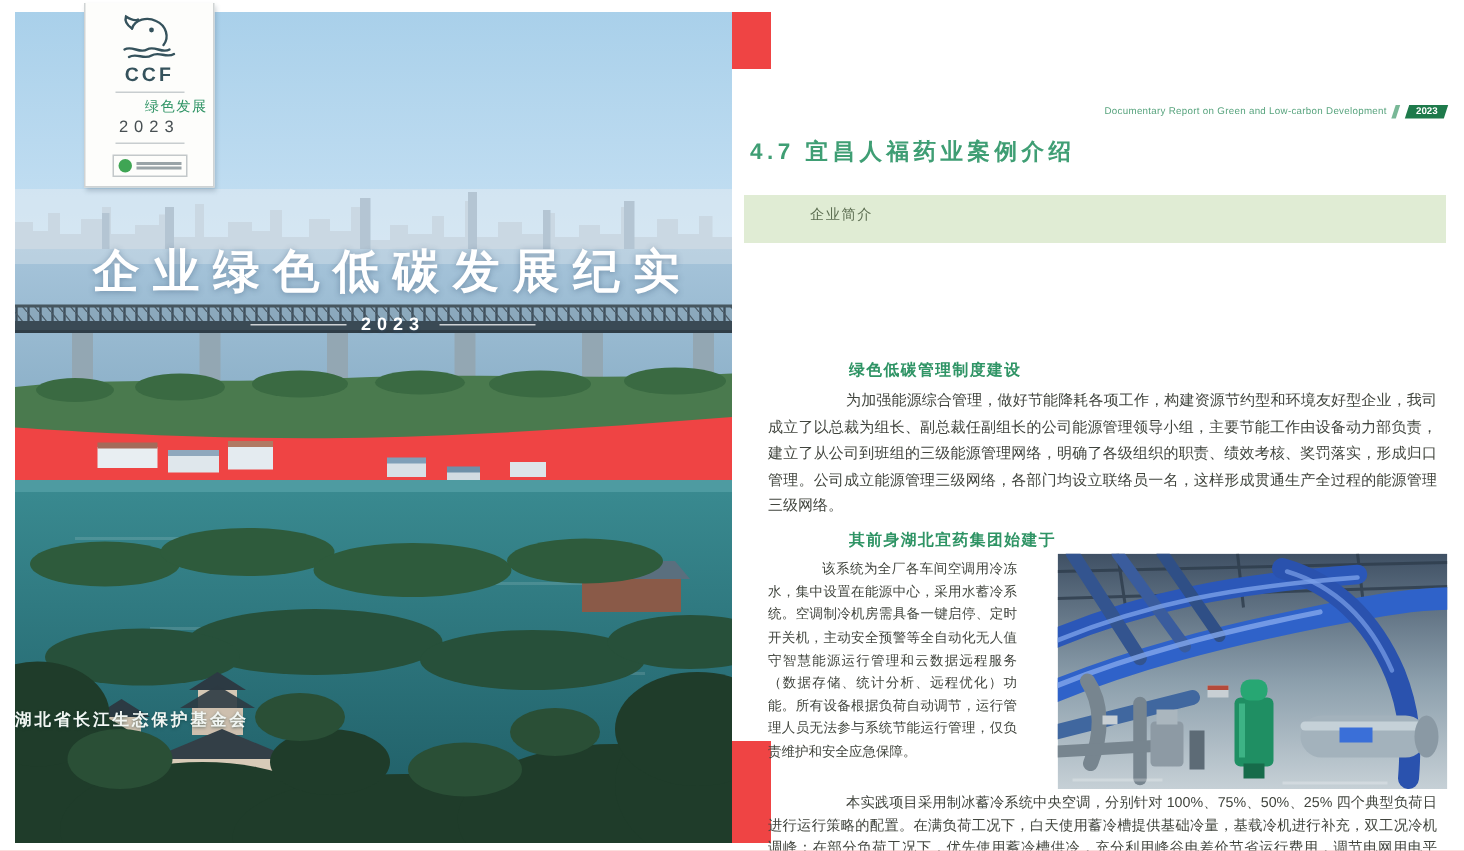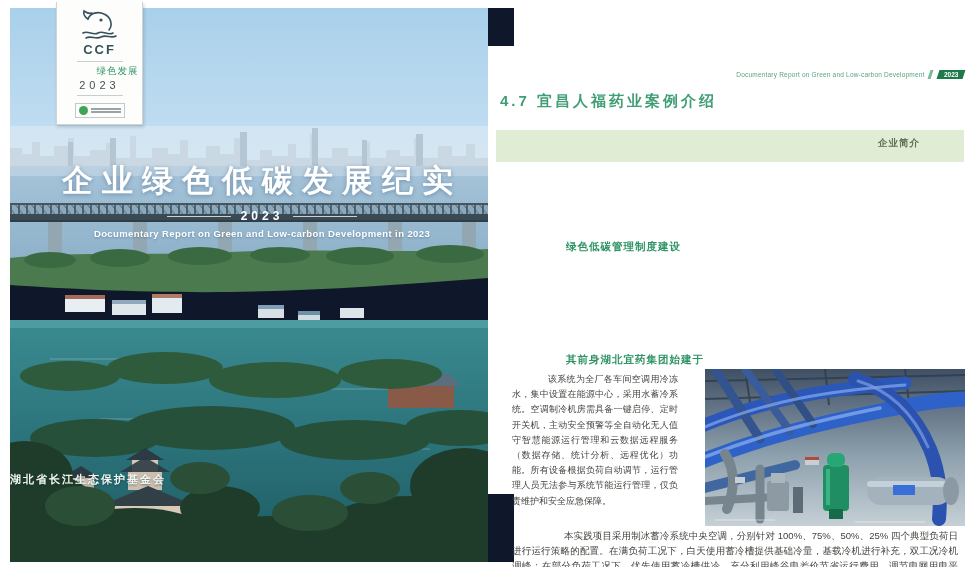--- a/index.html
+++ b/index.html
@@ -1,20 +1,20 @@
 <!DOCTYPE html>
 <html><head>
 <meta charset="utf-8">
 <style>
   html,body{margin:0;padding:0;background:#ffffff;}
   body{width:976px;height:567px;overflow:hidden;font-family:"Liberation Sans","DejaVu Sans",sans-serif;}
   .spread{position:relative;width:976px;height:567px;background:#fff;}
 
   
-  .cover{position:absolute;left:10px;top:8px;width:504px;height:554px;overflow:hidden;background:#0f172a;}
+  .cover{position:absolute;left:10px;top:8px;width:504px;height:554px;overflow:hidden;background:#ef4444;}
   .cover svg{position:absolute;left:0;top:0;display:block;}
   .title-block{position:absolute;left:0;top:152px;width:100%;text-align:center;color:#fff;}
   .cover-title{font-size:31px;font-weight:bold;letter-spacing:9px;text-shadow:0 1px 4px rgba(50,80,110,.45);white-space:nowrap;}
   .year-row{display:flex;align-items:center;justify-content:center;gap:10px;margin-top:7px;}
   .year-row .rule{width:64px;height:1px;background:rgba(255,255,255,.75);}
   .cover-year{font-size:12px;font-weight:bold;letter-spacing:4px;text-shadow:0 1px 2px rgba(50,80,110,.4);}
   .cover-subtitle{margin-top:5px;font-size:9.5px;font-weight:bold;letter-spacing:.4px;text-shadow:0 1px 2px rgba(50,80,110,.45);}
   .cover-caption{position:absolute;left:0;top:464px;width:100%;text-align:left;color:#f2f6f3;font-size:11px;font-weight:bold;letter-spacing:2px;text-shadow:0 1px 2px rgba(0,40,40,.5);}
 
   
@@ -32,21 +32,21 @@
   .page{position:absolute;left:488px;top:0;width:488px;height:448px;background:#fff;margin-top:46px;}
   .page-header{position:absolute;top:24px;right:12px;display:flex;align-items:center;gap:4px;}
   .page-header .ph-text{font-size:6.5px;color:#58a47e;letter-spacing:.2px;}
   .badge{position:relative;display:inline-block;background:#1e7a4b;color:#fff;font-size:6.5px;font-weight:bold;padding:1px 6px;transform:skewX(-18deg);}
   .badge-sliver{display:inline-block;width:3px;height:9px;background:#79b897;transform:skewX(-18deg);margin-right:2px;}
   .badge span{display:inline-block;transform:skewX(18deg);}
 
   .section-title{position:absolute;top:46px;left:12px;font-size:15px;font-weight:bold;color:#3f9e74;letter-spacing:3px;}
 
   .profile-box{position:absolute;top:84px;left:8px;width:468px;box-sizing:border-box;background:#e0ecd4;padding:7px 44px 9px;}
-  .profile-title{text-align:right;font-size:9.5px;font-weight:bold;color:#5d6e52;margin-bottom:3px;letter-spacing:1px;}
+  .profile-title{text-align:left;font-size:9.5px;font-weight:normal;color:#5d6e52;margin-bottom:3px;letter-spacing:1px;}
   .profile-body{font-size:9.3px;line-height:15px;color:#53574a;text-align:justify;text-indent:2em;}
 
   .sec-heading{position:absolute;font-size:10.5px;font-weight:bold;color:#2f9465;letter-spacing:1px;text-align:center;}
   .sec1-heading{top:194px;left:78px;}
   .sec1-body{position:absolute;top:213px;left:24px;width:446px;font-size:10px;line-height:17.5px;color:#41453e;text-align:justify;text-indent:52px;}
   .sec2-heading{top:307px;left:78px;}
   .col-text{position:absolute;top:326px;left:24px;width:166px;font-size:9px;line-height:15.2px;color:#41453e;text-align:justify;text-indent:36px;}
   .plant-photo{position:absolute;top:323px;left:217px;width:260px;height:157px;overflow:hidden;}
   .closing-body{position:absolute;top:482px;left:24px;width:446px;font-size:9.5px;line-height:15px;color:#41453e;text-align:justify;text-indent:52px;}
   .page-number{position:absolute;top:540px;left:432px;font-size:8px;font-weight:bold;color:#7ab591;background:#dcead e0;padding:0 2px;}
@@ -189,21 +189,20 @@
       </g>
     </svg>
 
     <div class="title-block">
       <div class="cover-title">企业绿色低碳发展纪实</div>
       <div class="year-row">
         <span class="rule"></span>
         <span class="cover-year">2023</span>
         <span class="rule"></span>
       </div>
-      <div class="cover-subtitle">Documentary Report on Green and Low-carbon Development in 2023</div>
     </div>
 
     <div class="cover-caption">湖北省长江生态保护基金会</div>
   </div>
 
   <div class="ribbon">
     <svg width="40" height="32" viewBox="0 0 40 32">
       <g fill="none" stroke="#35525c" stroke-width="1.6" stroke-linecap="round">
         <path d="M8,10 C10,4 18,2 24,5 C31,8 33,16 29,21"></path>
         <path d="M8,10 C5,8 3,5 4,2 C7,4 10,5 12,4"></path>
@@ -234,20 +233,21 @@
       <span class="badge"><span>2023</span></span>
     </div>
 
     <div class="section-title">4.7 宜昌人福药业案例介绍</div>
 
     <div class="profile-box">
       <div class="profile-title">企业简介</div>
     </div>
 
     <div class="sec-heading sec1-heading">绿色低碳管理制度建设</div>
+    <div class="sec1-body">为加强能源综合管理，做好节能降耗各项工作，构建资源节约型和环境友好型企业，我司成立了以总裁为组长、副总裁任副组长的公司能源管理领导小组，主要节能工作由设备动力部负责，建立了从公司到班组的三级能源管理网络，明确了各级组织的职责、绩效考核、奖罚落实，形成归口管理。公司成立能源管理三级网络，各部门均设立联络员一名，这样形成贯通生产全过程的能源管理三级网络。</div>
 
     <div class="sec-heading sec2-heading">其前身湖北宜药集团始建于</div>
     <div class="col-text">该系统为全厂各车间空调用冷冻水，集中设置在能源中心，采用水蓄冷系统。空调制冷机房需具备一键启停、定时开关机，主动安全预警等全自动化无人值守智慧能源运行管理和云数据远程服务（数据存储、统计分析、远程优化）功能。所有设备根据负荷自动调节，运行管理人员无法参与系统节能运行管理，仅负责维护和安全应急保障。</div>
 
     <div class="plant-photo">
       <svg width="260" height="157" viewBox="0 0 260 157">
         <defs>
           <linearGradient id="roomG" x1="0" y1="0" x2="0" y2="1">
             <stop offset="0" stop-color="#3f5064"></stop>
               <stop offset="0.55" stop-color="#8da0ad"></stop>

